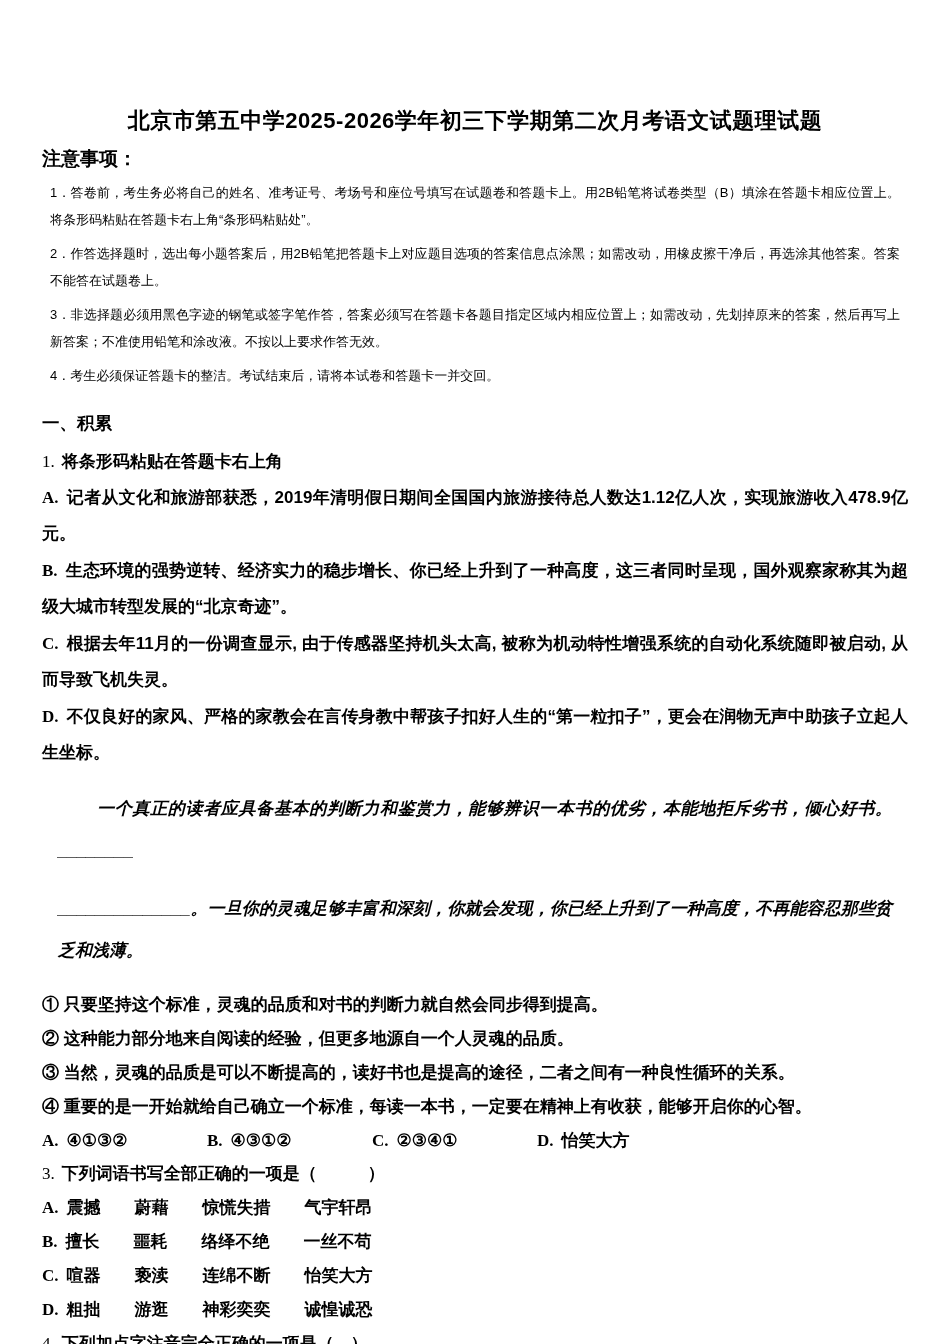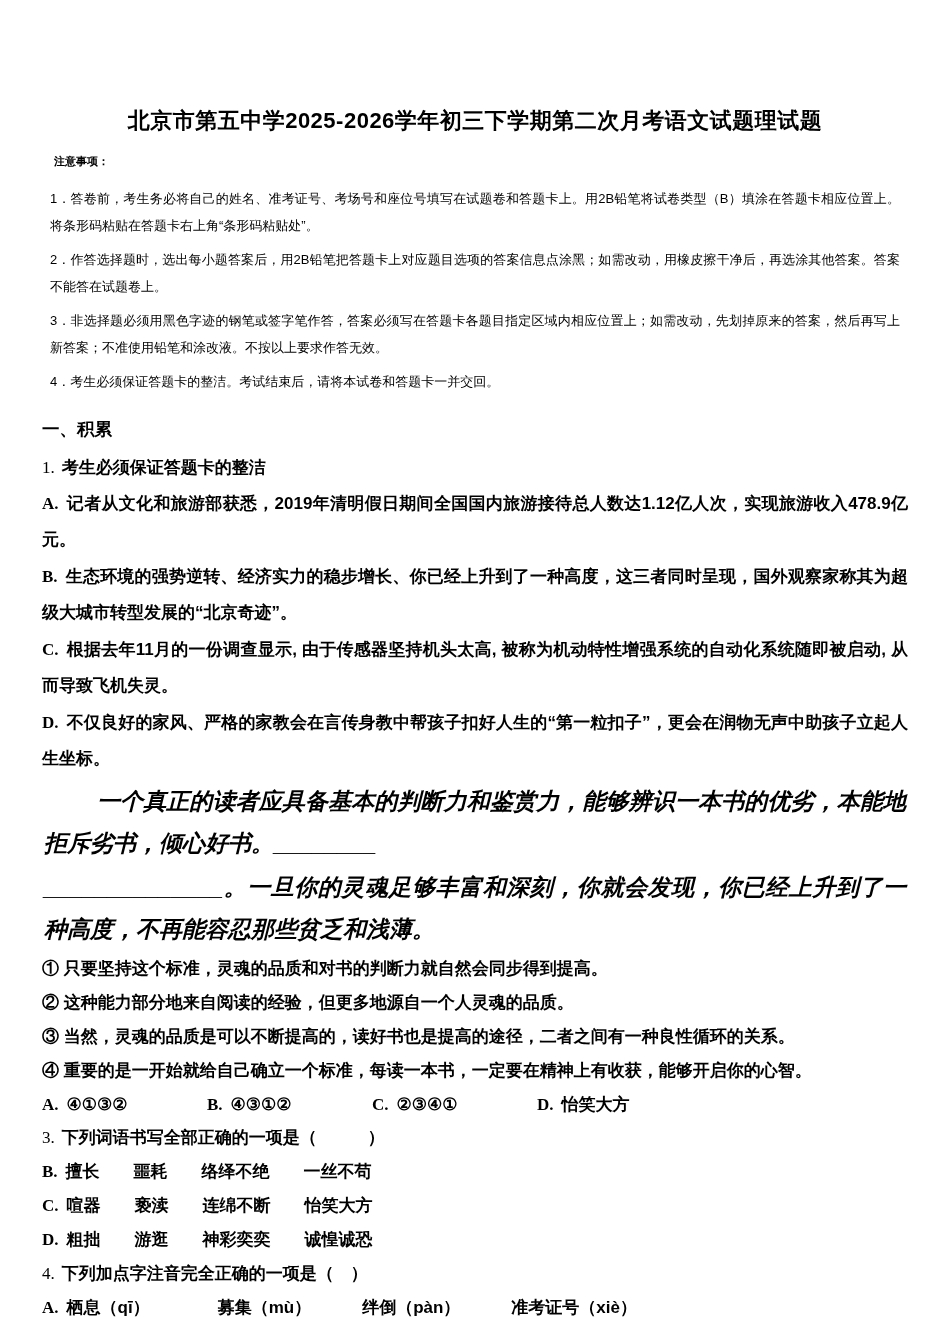--- a/index.html
+++ b/index.html
@@ -19,23 +19,23 @@
   }
   .page-title {
     font-size: 22px;
     font-weight: 700;
     text-align: center;
     margin: 0 0 10px 0;
     line-height: 30px;
     letter-spacing: 0.5px;
   }
   .notice-heading {
-    font-size: 11px;
+    font-size: 19px;
     font-weight: 700;
-    margin: 12px;
+    margin: 0;
     line-height: 26px;
   }
   .notice-item {
     font-size: 13px;
     font-weight: 400;
     margin: 8px;
     line-height: 26.5px;
     text-align: justify;
   }
   .section-heading {
@@ -62,24 +62,24 @@
   }
   .q1-option {
     font-size: 17px;
     font-weight: 700;
     margin: 0;
     line-height: 36.5px;
     text-align: justify;
   }
   .q1-block .stem { line-height: 36px; }
   .passage-line {
-    font-size: 23px;
+    font-size: 17px;
     font-weight: 700;
     font-style: italic;
-    margin: 2px;
+    margin: 16px;
     line-height: 42px;
     text-align: justify;
   }
   .passage-indent { text-indent: 2.3em; }
   .seq-item {
     font-size: 17px;
     font-weight: 700;
     margin: 0;
     line-height: 34px;
   }
@@ -116,21 +116,21 @@
     <p class="notice-item">1．答卷前，考生务必将自己的姓名、准考证号、考场号和座位号填写在试题卷和答题卡上。用2B铅笔将试卷类型（B）填涂在答题卡相应位置上。将条形码粘贴在答题卡右上角“条形码粘贴处”。</p>
     <p class="notice-item">2．作答选择题时，选出每小题答案后，用2B铅笔把答题卡上对应题目选项的答案信息点涂黑；如需改动，用橡皮擦干净后，再选涂其他答案。答案不能答在试题卷上。</p>
     <p class="notice-item">3．非选择题必须用黑色字迹的钢笔或签字笔作答，答案必须写在答题卡各题目指定区域内相应位置上；如需改动，先划掉原来的答案，然后再写上新答案；不准使用铅笔和涂改液。不按以上要求作答无效。</p>
     <p class="notice-item">4．考生必须保证答题卡的整洁。考试结束后，请将本试卷和答题卡一并交回。</p>
   </div>
 
   <p class="section-heading">一、积累</p>
 
   <div class="q1-block">
     <p class="stem">
-      <span class="qnum">1.</span><span>考生必须保证答题卡的整洁</span>
+      <span class="qnum">1.</span><span>将条形码粘贴在答题卡右上角</span>
     </p>
     <p class="q1-option">
       <span class="opt-letter">A.</span><span>记者从文化和旅游部获悉，2019年清明假日期间全国国内旅游接待总人数达1.12亿人次，实现旅游收入478.9亿元。</span>
     </p>
     <p class="q1-option">
       <span class="opt-letter">B.</span><span>生态环境的强势逆转、经济实力的稳步增长、你已经上升到了一种高度，这三者同时呈现，国外观察家称其为超级大城市转型发展的“北京奇迹”。</span>
     </p>
     <p class="q1-option">
       <span class="opt-letter">C.</span><span>根据去年11月的一份调查显示, 由于传感器坚持机头太高, 被称为机动特性增强系统的自动化系统随即被启动, 从而导致飞机失灵。</span>
     </p>
@@ -152,20 +152,23 @@
       <span class="choice"><span class="opt-letter">C.</span><span>②③④①</span></span>
       <span class="choice"><span class="opt-letter">D.</span><span>怡笑大方</span></span>
     </div>
   </div>
 
   <div>
     <p class="stem">
       <span class="qnum">3.</span><span>下列词语书写全部正确的一项是（　　　）</span>
     </p>
     <p class="word-option">
+      <span class="opt-letter">A.</span><span>震撼　　蔚藉　　惊慌失措　　气宇轩昂</span>
+    </p>
+    <p class="word-option">
       <span class="opt-letter">B.</span><span>擅长　　噩耗　　络绎不绝　　一丝不苟</span>
     </p>
     <p class="word-option">
       <span class="opt-letter">C.</span><span>喧器　　亵渎　　连绵不断　　怡笑大方</span>
     </p>
     <p class="word-option">
       <span class="opt-letter">D.</span><span>粗拙　　游逛　　神彩奕奕　　诚惶诚恐</span>
     </p>
   </div>
 

